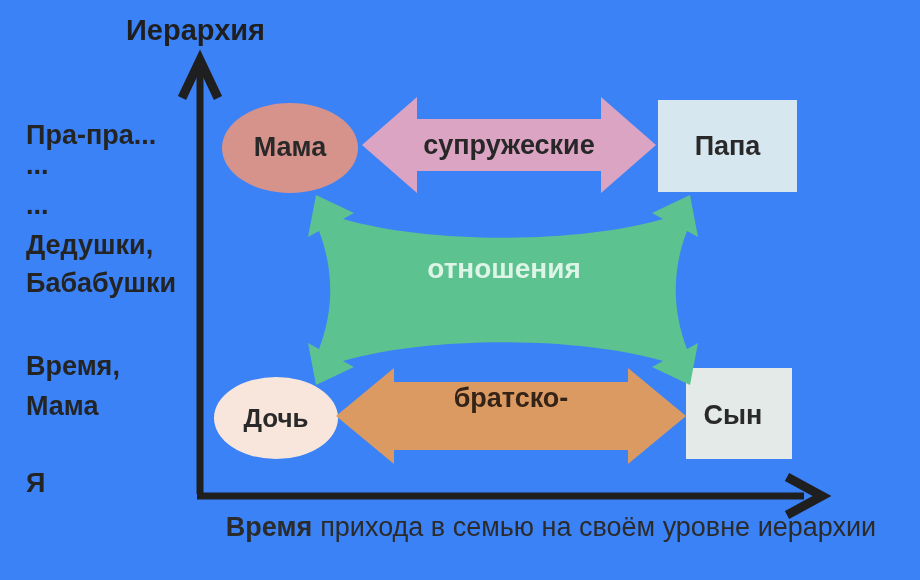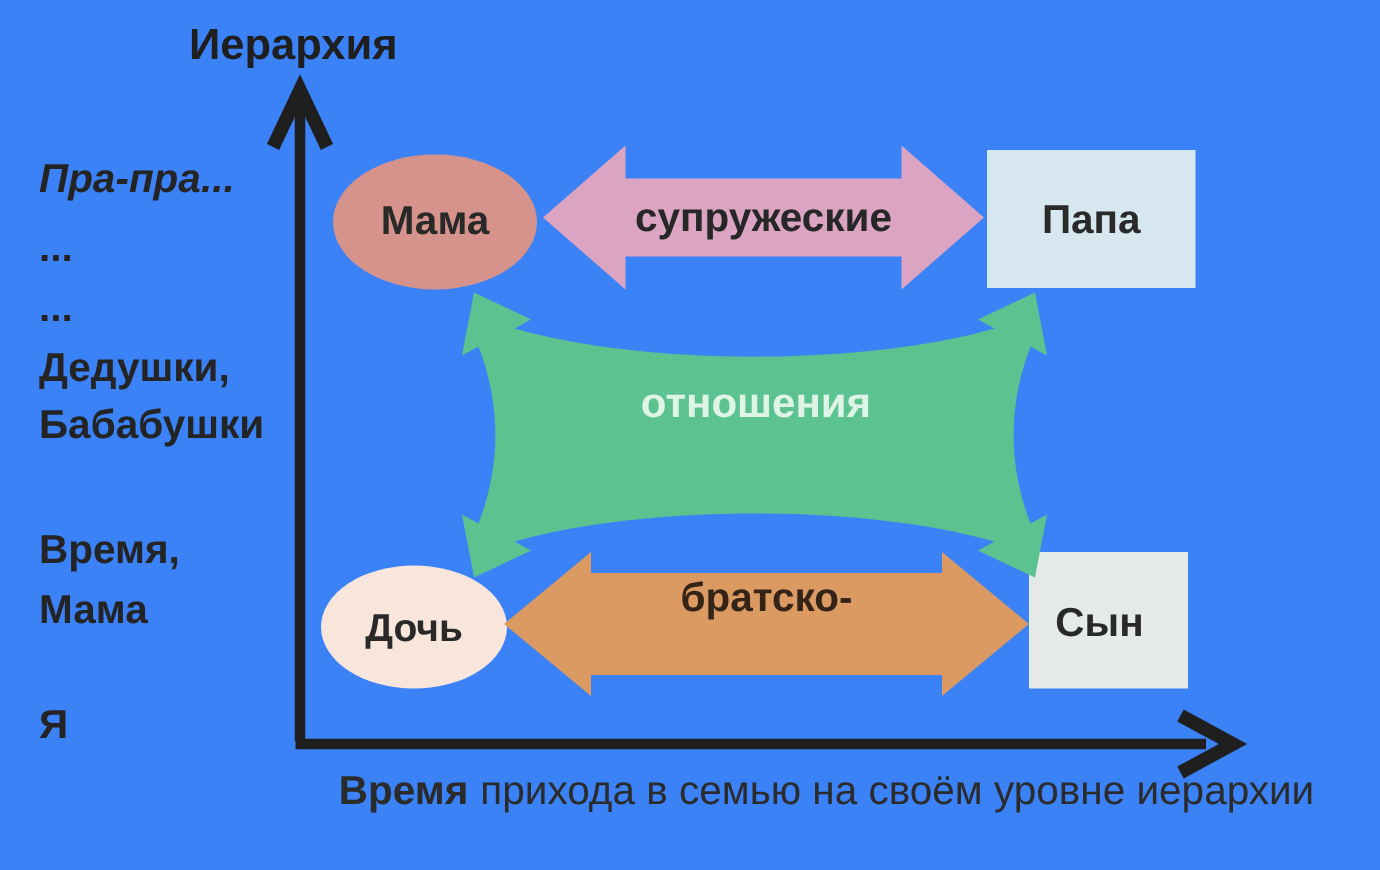--- a/index.html
+++ b/index.html
@@ -53,21 +53,21 @@
     <path d="M 336 416 L 394 368 L 394 382 L 628 382 L 628 368 L 686 416
              L 628 464 L 628 450 L 394 450 L 394 464 Z" fill="#dc9a63"></path>
   </svg>
 
   <div class="abs title" style="left:126px;top:14px;">Иерархия</div>
 
   <div class="abs xlabel" style="left:199px;top:512px;width:704px;">
     <span class="b">Время</span><span class="r">прихода в семью на своём уровне иерархии</span>
   </div>
 
-  <div class="abs tick" style="top:104px;font-style:italic;">Пра-пра...</div>
+  <div class="abs tick" style="top:120px;">Пра-пра...</div>
   <div class="abs tick" style="top:150px;">...</div>
   <div class="abs tick" style="top:190px;">...</div>
   <div class="abs tick" style="top:230px;">Дедушки,</div>
   <div class="abs tick" style="top:268px;">Бабабушки</div>
   <div class="abs tick" style="top:351px;">Время,</div>
   <div class="abs tick" style="top:391px;">Мама</div>
   <div class="abs tick" style="top:468px;">Я</div>
 
   <div class="abs node-label" style="left:222px;top:132px;width:136px;font-size:27px;">Мама</div>
   <div class="abs node-label" style="left:658px;top:131px;width:139px;font-size:27px;">Папа</div>

